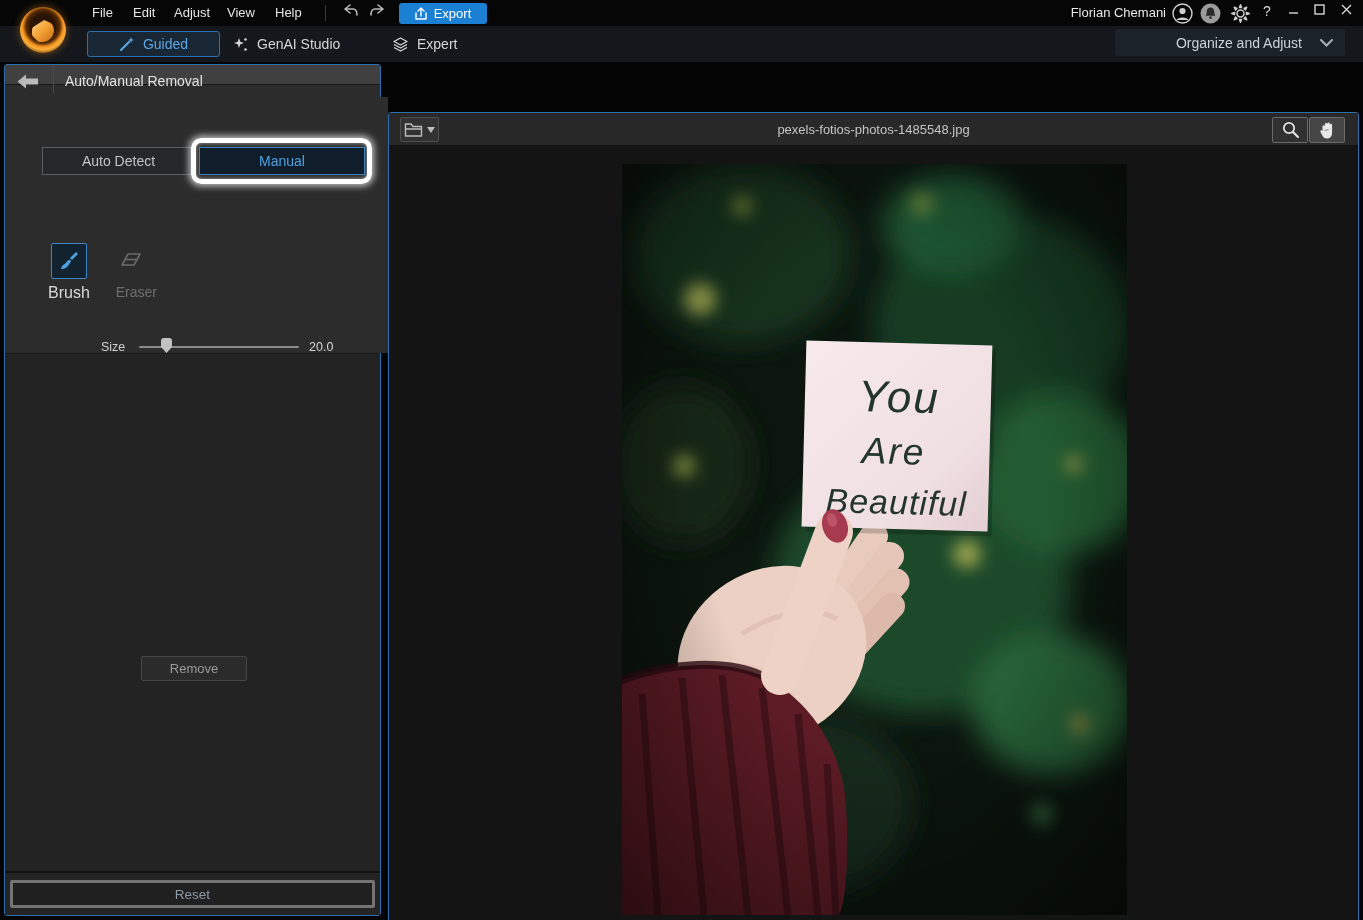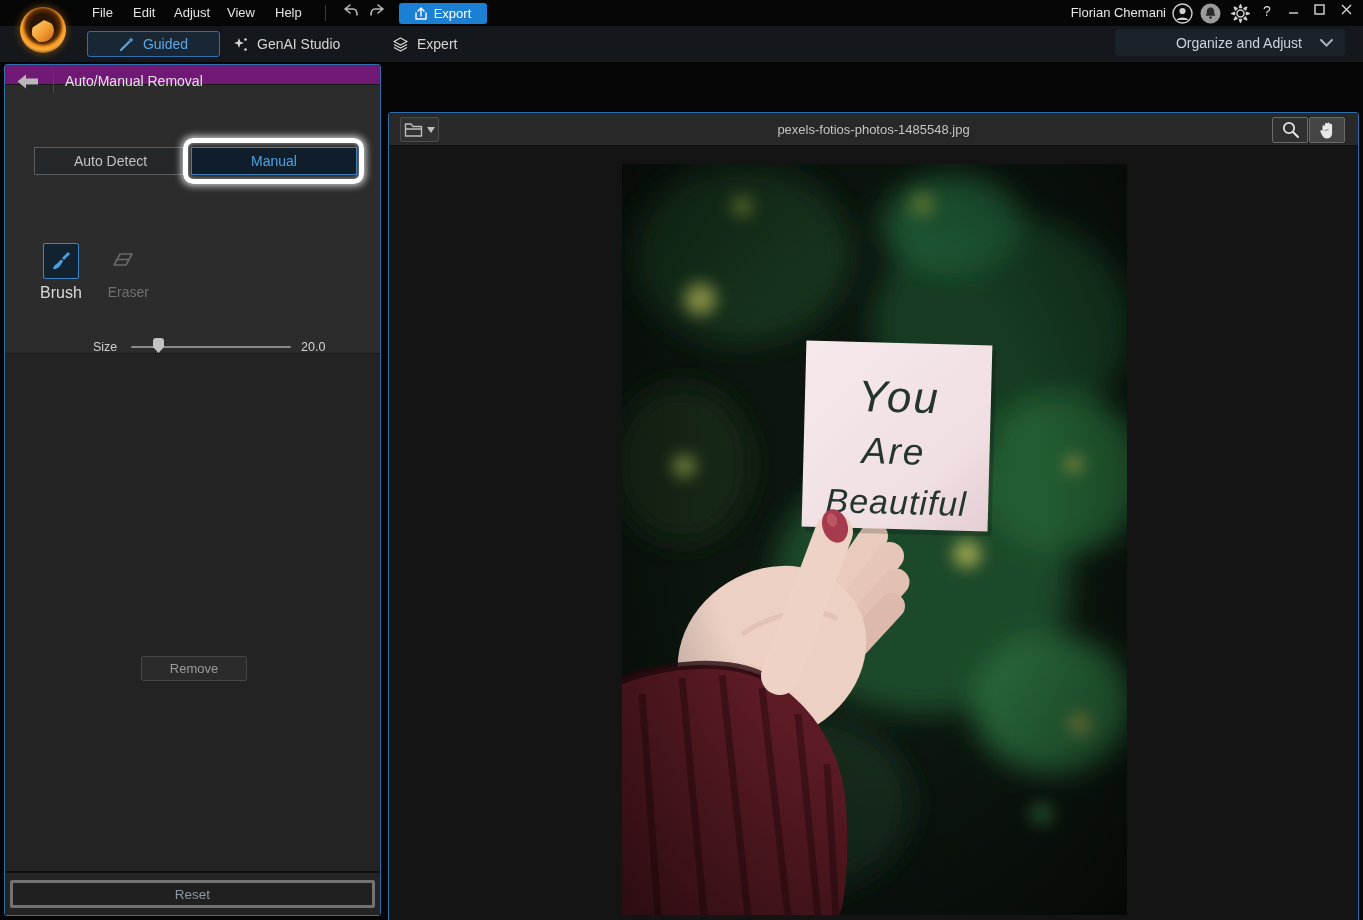--- a/index.html
+++ b/index.html
@@ -28,25 +28,25 @@
   #tab-guided{position:absolute;left:87px;top:5px;width:133px;height:26px;border:1px solid #2d6fad;border-radius:3px;
         background:#192633;display:flex;align-items:center;justify-content:center;gap:8px;color:#5ba7e6;font-size:14px;}
   #tab-genai{position:absolute;left:232px;top:5px;height:26px;display:flex;align-items:center;gap:8px;color:#d6d6d6;font-size:14px;}
   #tab-expert{position:absolute;left:392px;top:5px;height:26px;display:flex;align-items:center;gap:8px;color:#d6d6d6;font-size:14px;}
   #workspace-dd{position:absolute;right:18px;top:3px;width:230px;height:27px;background:#1c222a;border-radius:3px;
         display:flex;align-items:center;justify-content:flex-end;gap:18px;padding:0 12px;color:#ccd2d8;font-size:14px;}
 
   
   #left-panel{position:absolute;left:4px;top:64px;width:377px;height:852px;background:#2c2c2c;
         border:1px solid #2d6fad;border-radius:3px;}
-  #lp-header{position:absolute;left:0;top:0;width:100%;height:20px;background:#701a75;border-bottom:1px solid #191919;}
+  #lp-header{position:absolute;left:0;top:0;width:100%;height:20px;background:#404040;border-bottom:1px solid #191919;}
   #back-btn{position:absolute;left:4px;top:3px;width:38px;height:26px;display:flex;align-items:center;justify-content:center;}
   #lp-hdiv{position:absolute;left:48px;top:4px;width:1px;height:24px;background:#4a4a4a;}
   #lp-title{position:absolute;left:60px;top:0;height:32px;line-height:32px;font-size:14px;color:#e3e3e3;}
-  #lp-sec1{position:absolute;left:0;top:32px;width:100%;height:256px;background:#2c2c2c;}
+  #lp-sec1{position:absolute;left:8px;top:32px;width:100%;height:256px;background:#2c2c2c;}
   #lp-sec2{position:absolute;left:0;top:288px;width:100%;height:519px;background:#232323;border-top:1px solid #1b1b1b;}
   .modebtn{position:absolute;top:50px;height:28px;font-size:14px;display:flex;align-items:center;justify-content:center;}
   #auto-detect-btn{left:29px;width:153px;background:#24282b;border:1px solid #585c5f;color:#c3c3c3;}
   #manual-ring{position:absolute;left:178px;top:41px;width:181px;height:46px;border:5px solid #fff;border-radius:10px;
         box-shadow:0 0 7px 2px rgba(255,255,255,.75), inset 0 0 4px rgba(255,255,255,.6);}
   #manual-btn{left:186px;width:166px;background:#101e2c;border:1px solid #3f7fbc;color:#4da0e0;}
   #lp-instruction{position:absolute;left:31px;top:102px;width:300px;font-size:12.5px;line-height:17px;color:#c9c9c9;}
   #brush-btn{position:absolute;left:38px;top:146px;width:36px;height:36px;background:#13222f;border:1px solid #3f85c6;border-radius:2px;
         display:flex;align-items:center;justify-content:center;}
   #brush-label{position:absolute;left:30px;top:187px;width:52px;text-align:center;font-size:16px;color:#dadada;}

